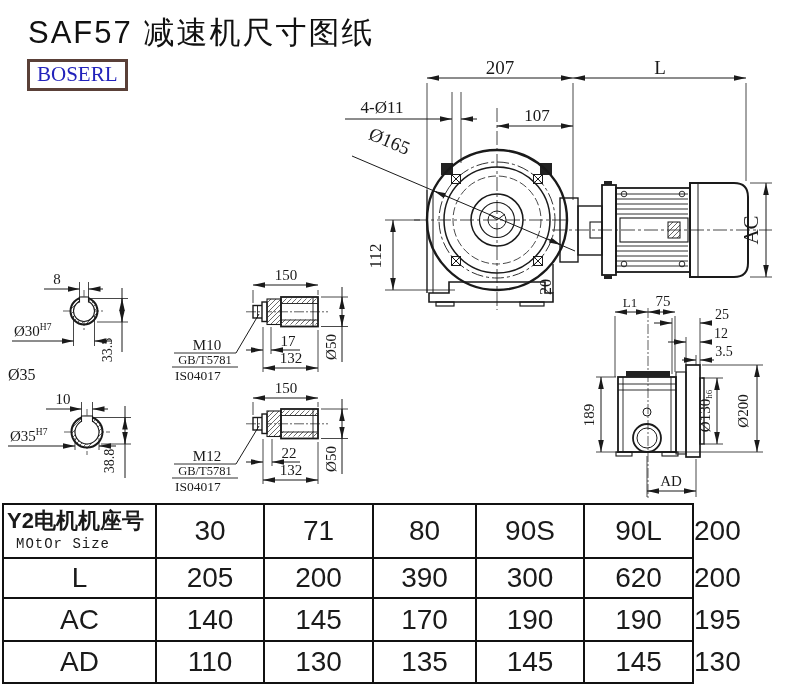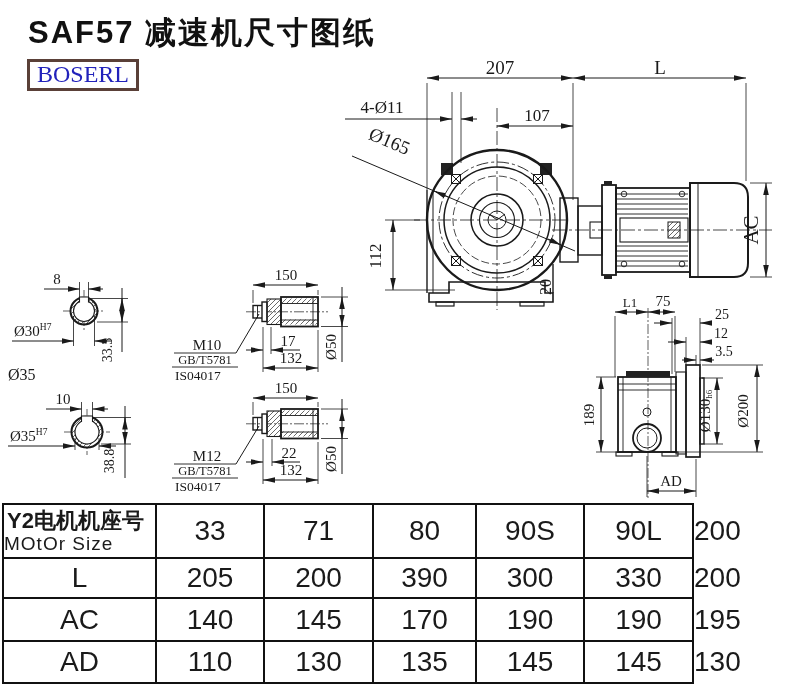--- a/index.html
+++ b/index.html
@@ -1,32 +1,32 @@
 <!DOCTYPE html>
 <html><head>
 <meta charset="utf-8">
 <style>
   html,body{margin:0;padding:0;background:#fff;}
   .page{position:relative;width:800px;height:684px;background:#fff;overflow:hidden;
         font-family:"Liberation Sans",sans-serif;color:#1a1a1a;}
-  .title{position:absolute;left:28px;top:12px;font-size:31px;font-weight:bold;
+  .title{position:absolute;left:28px;top:12px;font-size:31px;font-weight:normal;
          letter-spacing:2px;color:#111;}
   .logo{position:absolute;left:27px;top:59px;border:3px solid #5a4038;
         padding:0px 7px 2px 7px;font-family:"Liberation Serif",serif;
-        font-size:24px;color:#2222bb;background:#fff;line-height:24px;}
+        font-size:21px;color:#2222bb;background:#fff;line-height:24px;}
   .drawing{position:absolute;left:0;top:50px;}
   svg text{fill:#1a1a1a;font-family:"Liberation Serif",serif;}
   .ln{stroke:#1a1a1a;fill:none;}
   .dimtable{position:absolute;left:2px;top:503px;width:642px;height:179px;
         border-collapse:collapse;table-layout:fixed;}
   .dimtable td{border:2.5px solid #111;text-align:center;vertical-align:middle;
         font-size:28px;padding:0;background:#fff;}
   .hcn{font-size:22px;font-weight:bold;text-align:left;padding-left:3px;line-height:25px;}
-  .hen{font-family:Liberation Sans, sans-serif;font-size:19px;text-align:left;
-       padding-left:0;line-height:22px;letter-spacing:1px;}
+  .hen{font-family:Liberation Mono, monospace;font-size:14px;text-align:left;
+       padding-left:12px;line-height:22px;letter-spacing:1px;}
 </style>
 </head>
 <body>
 
 <div class="page">
 
   <div class="title">SAF57 减速机尺寸图纸</div>
   <div class="logo">
     <span>BOSERL</span>
   </div>
@@ -380,34 +380,34 @@
         <col style="width:108px">
         <col style="width:109px">
         <col>
     </colgroup>
     <tbody>
         <tr style="height:54px">
       <td>
         <div class="hcn">Y2电机机座号</div>
         <div class="hen">MOtOr Size</div>
       </td>
-      <td>33</td>
+      <td>30</td>
       <td>71</td>
       <td>80</td>
       <td>90S</td>
       <td>90L</td>
       <td>200</td>
     </tr>
     <tr style="height:40px">
       <td>L</td>
       <td>205</td>
       <td>200</td>
       <td>390</td>
       <td>300</td>
-      <td>330</td>
+      <td>620</td>
       <td>200</td>
     </tr>
     <tr style="height:43px">
       <td>AC</td>
       <td>140</td>
       <td>145</td>
       <td>170</td>
       <td>190</td>
       <td>190</td>
       <td>195</td>

